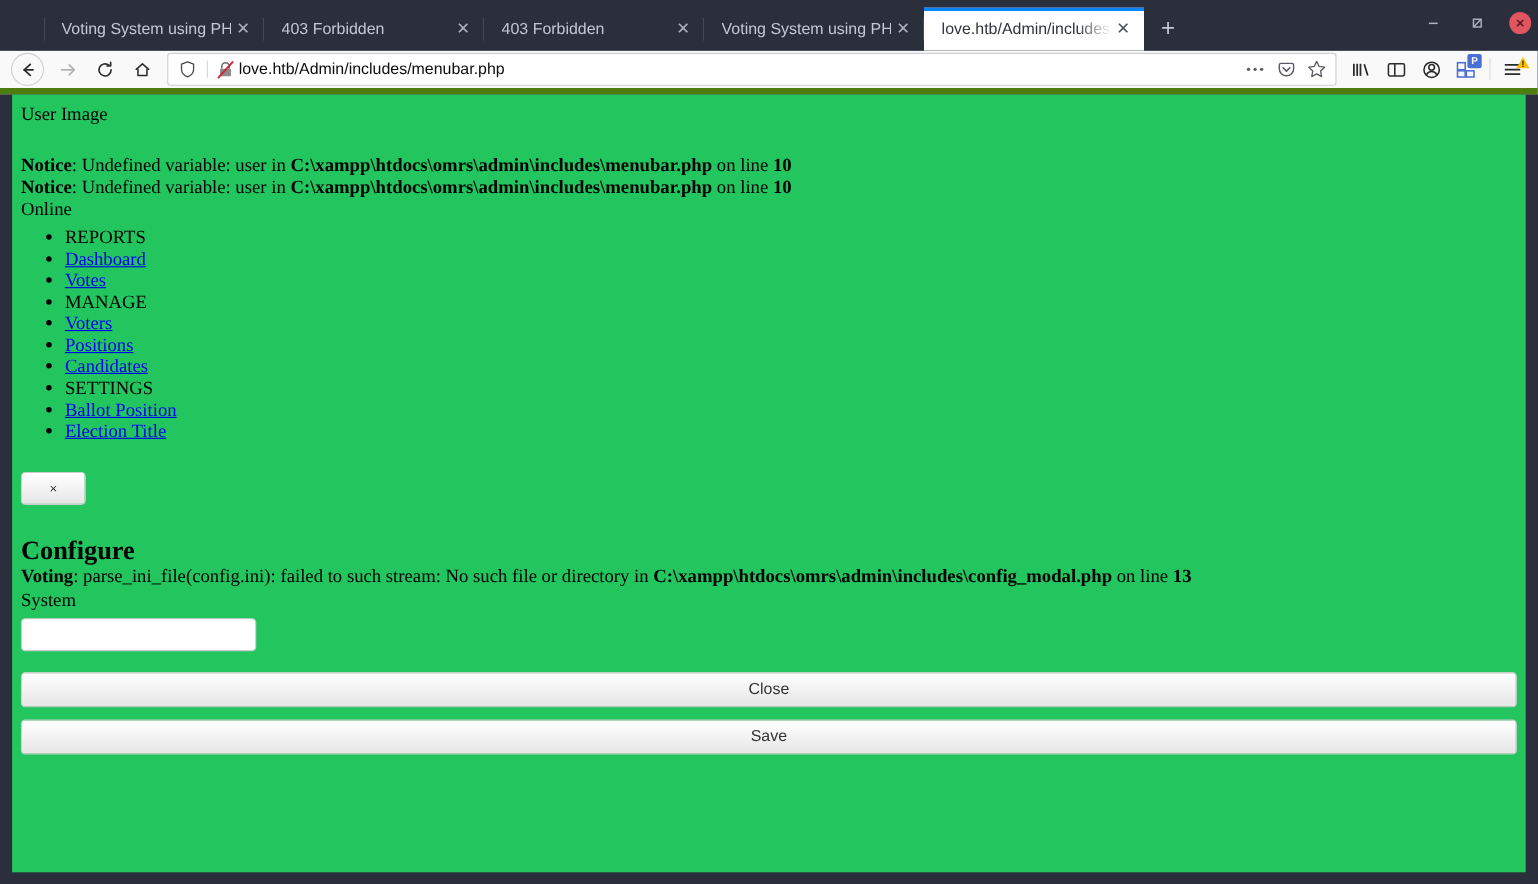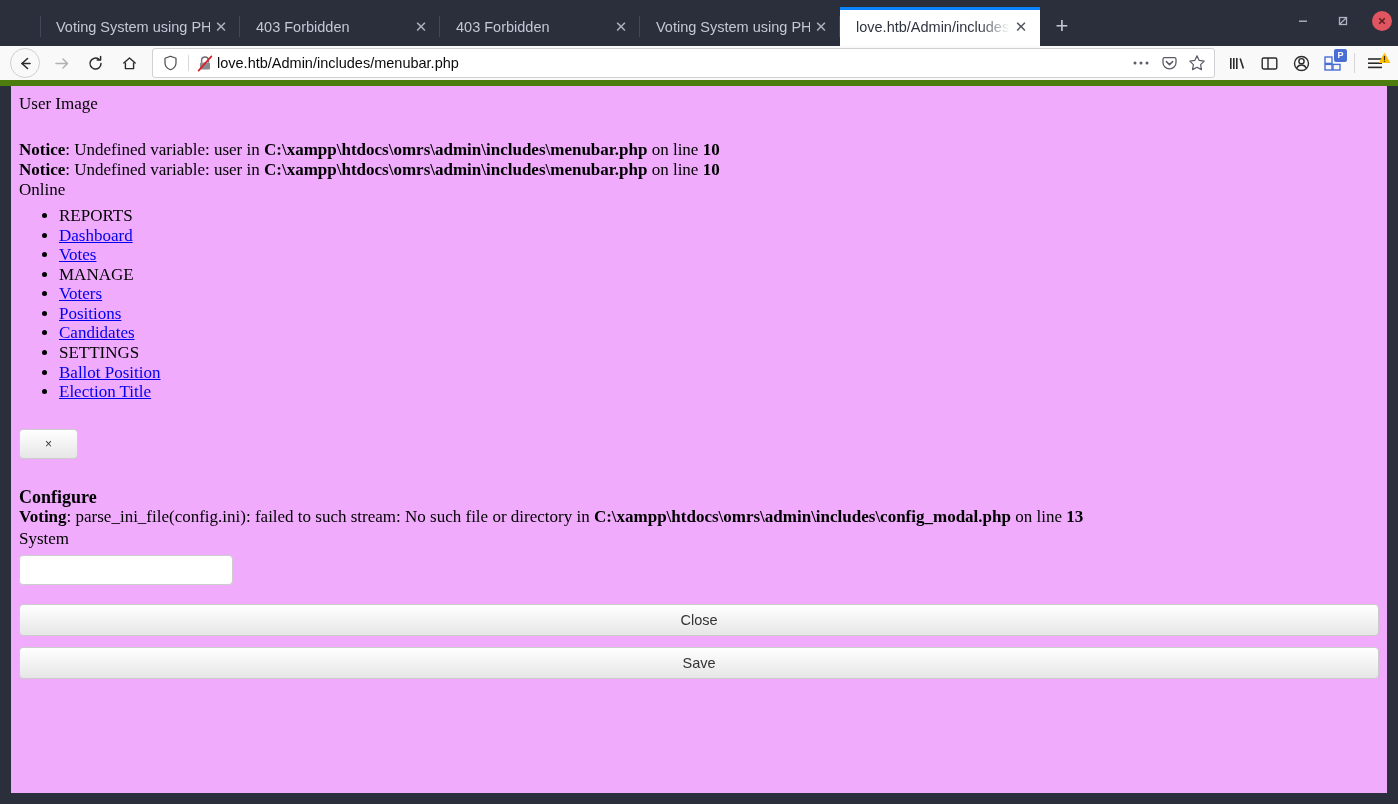--- a/index.html
+++ b/index.html
@@ -217,21 +217,21 @@
   
   .viewport {
     flex: 1;
     background: #2b2e3b;
     padding: 0 11px 11px 11px;
     display: flex;
     min-height: 0;
   }
   .page {
     flex: 1;
-    background: #f0abfc;
+    background: #22c55e;
     overflow: hidden;
     font-family: "Liberation Serif", serif;
     font-size: 16px;
     color: #000000;
     padding: 8px;
     line-height: 1.18;
   }
   .page p { margin: 0 0 0 0; }
   .userimg { font-size: 17px; margin-bottom: 26px; }
   .msg { font-size: 17px; margin-bottom: 23px; }
@@ -261,21 +261,21 @@
     border-radius: 4px;
     color: #333;
     font-size: 12px;
     font-family: "Liberation Sans", sans-serif;
     display: flex; align-items: center; justify-content: center;
     cursor: pointer;
   }
 
   h4.configure {
     font-family: "Liberation Serif", serif;
-    font-size: 18px;
+    font-size: 24px;
     font-weight: bold;
     margin: 28px 0 0 0;
   }
 
   .warning {
     font-size: 17px;
     margin-top: 44px;
     line-height: 1.1;
   }
   .warning b { font-weight: bold; }

